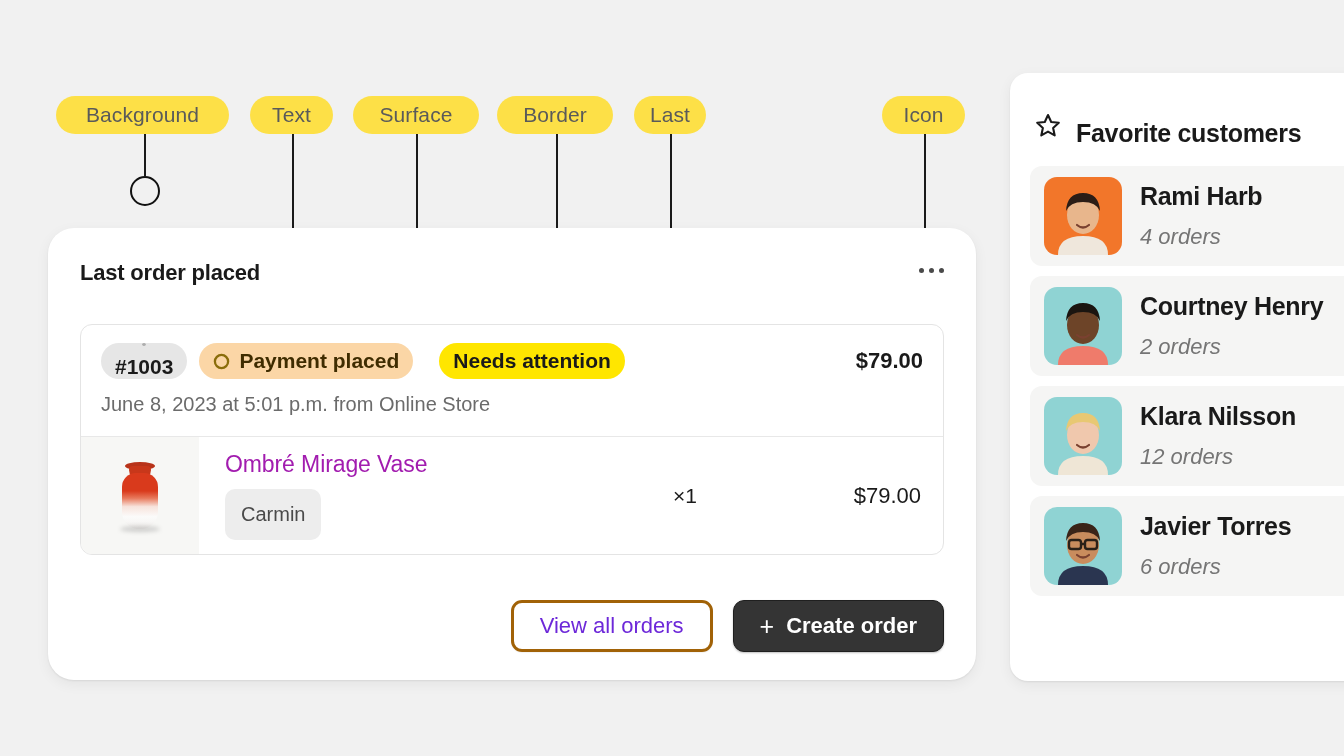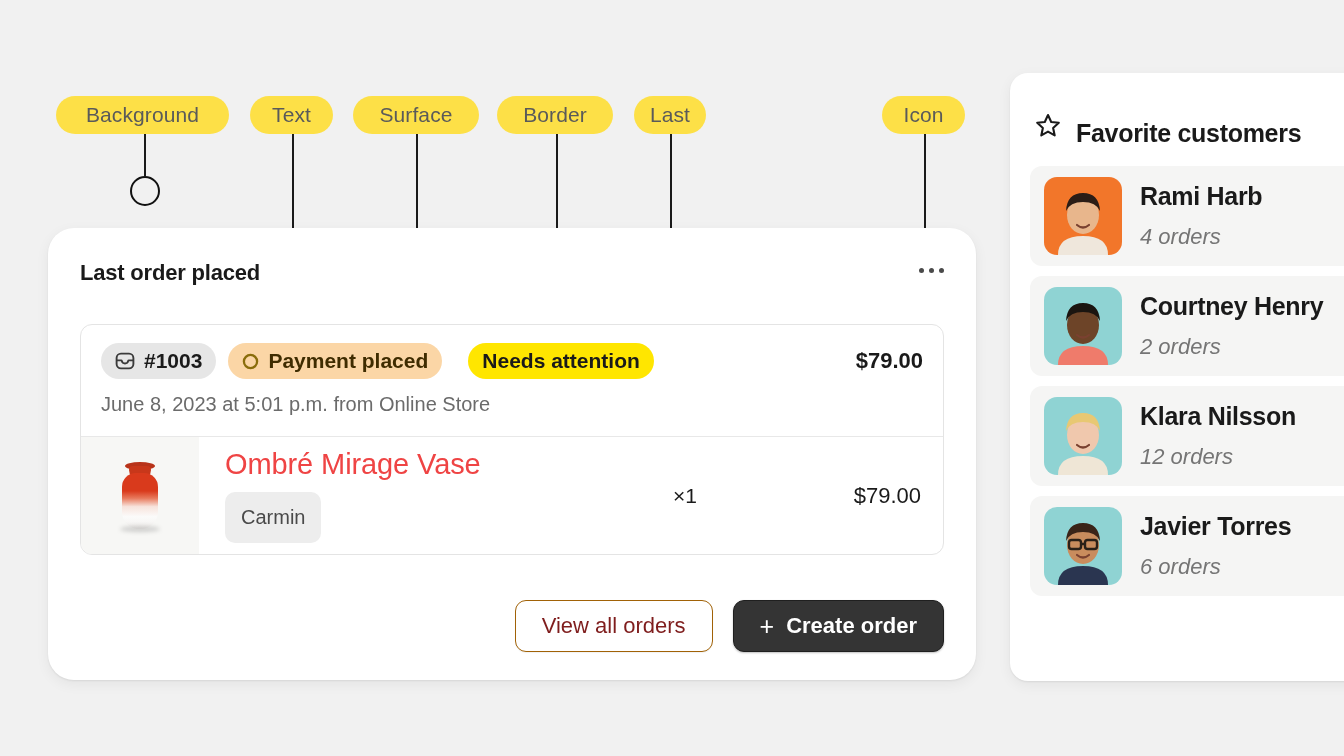--- a/index.html
+++ b/index.html
@@ -65,21 +65,21 @@
   }
   #order-head { padding: 18px 20px 20px 20px; position: relative; }
   .badge-row { display: flex; align-items: center; gap: 12px; }
   .badge {
     display: inline-flex; align-items: center; gap: 9px;
     height: 36px; padding: 0 14px;
     border-radius: 18px;
     font-size: 21px; font-weight: bold;
     white-space: nowrap;
   }
-  .badge-id { background: #e6e6e6; color: #1a1a1a; }
+  .badge-id { background: #e6e6e6; color: #1a1a1a; flex-direction: column; }
   .badge-pay { background: #fbd6a6; color: #3f2c00; }
   .badge-attn { background: #ffe600; color: #1a1a1a; margin-left: 14px; }
   .order-total {
     margin-left: auto;
     font-size: 22px; font-weight: bold; color: #1a1a1a;
   }
   #order-meta {
     margin-top: 14px;
     font-size: 20px; color: #6b6b6b;
   }
@@ -107,21 +107,21 @@
   }
   #vase .lip {
     position: absolute; left: 7px; top: 2px; width: 30px; height: 8px;
     background: #b8331a; border-radius: 50%;
   }
   #vase .shadow {
     position: absolute; left: 2px; bottom: 0px; width: 40px; height: 6px;
     background: rgba(0,0,0,.16); border-radius: 50%; filter: blur(2px);
   }
   #prod-info { flex: 1; display: flex; flex-direction: column; justify-content: center; padding-left: 26px; }
-  #prod-name { font-size: 29px; color: #ef4444; letter-spacing: -.1px; }
+  #prod-name { font-size: 23px; color: #a21caf; letter-spacing: -.1px; }
   #prod-variant {
     margin-top: 11px; align-self: flex-start;
     background: #ededed; color: #4a4a4a;
     font-size: 20px; padding: 14px 16px; border-radius: 10px;
   }
   #prod-qty { width: 120px; display: flex; align-items: center; justify-content: flex-start; font-size: 21px; color: #1a1a1a; }
   #prod-price { width: 150px; display: flex; align-items: center; justify-content: flex-end; padding-right: 22px; font-size: 22px; color: #1a1a1a; }
 
   
   #card-actions {
@@ -130,22 +130,22 @@
   }
   .btn {
     display: inline-flex; align-items: center; justify-content: center; gap: 12px;
     height: 52px; padding: 0 26px;
     border-radius: 11px;
     font-size: 22px;
     cursor: pointer;
     white-space: nowrap;
   }
   .btn-secondary {
-    background: #fff; color: #7f1d1d;
-    border: 1px solid #a16207;
+    background: #fff; color: #6d28d9;
+    border: 3px solid #a16207;
     box-shadow: 0 1px 1px rgba(0,0,0,.05);
   }
   .btn-primary {
     background: #343434; color: #fff;
     border: 1px solid #1f1f1f;
     box-shadow: 0 1px 2px rgba(0,0,0,.25);
     font-weight: bold;
   }
   .plus { font-size: 25px; line-height: 1; font-weight: normal; }
 

